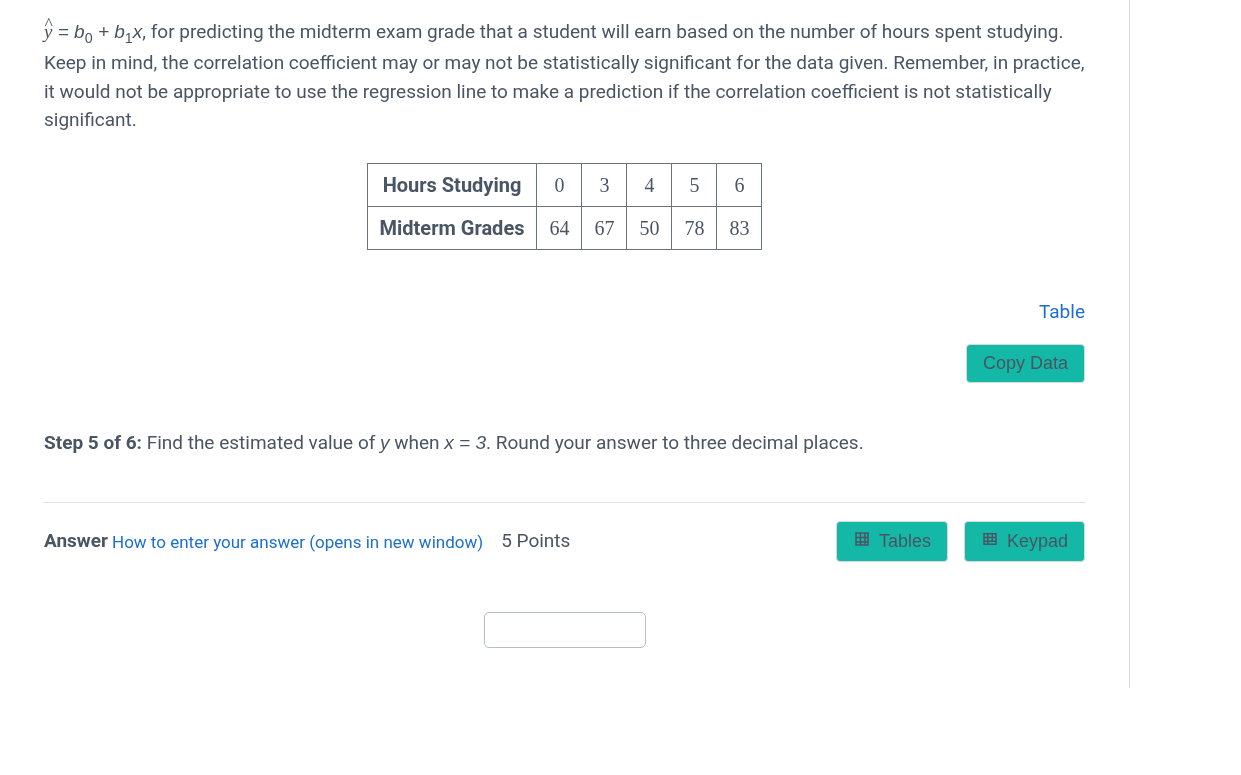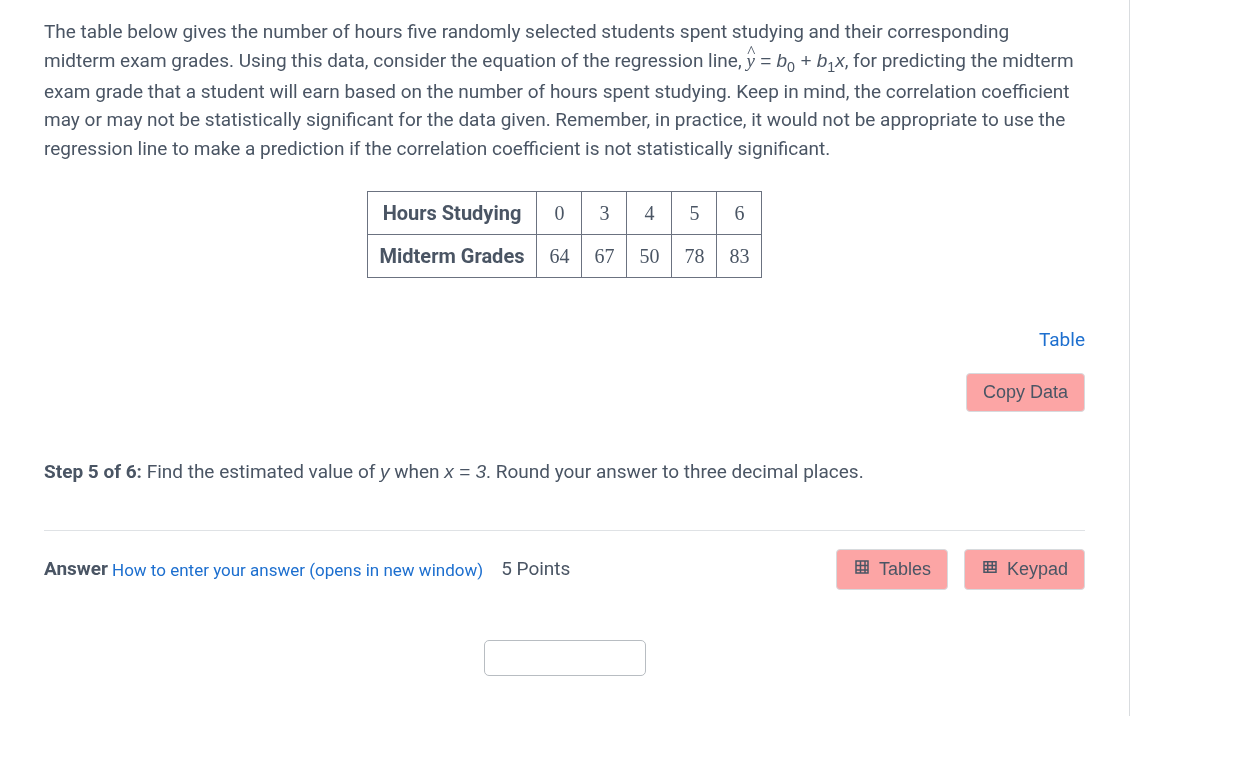--- a/index.html
+++ b/index.html
@@ -61,21 +61,21 @@
     display: flex;
     flex-direction: column;
     align-items: flex-end;
     gap: 18px;
   }
   .link-text {
     color: #1d6fcf;
     cursor: pointer;
   }
   .btn {
-    background: #fca5a5;
+    background: #14b8a6;
     border: 1px solid #d7dadd;
     border-radius: 4px;
     padding: 8px 16px;
     color: #4a5564;
     font-size: 18px;
     cursor: pointer;
   }
   .step-row {
     margin-top: 46px;
     color: #4a5564;
@@ -133,21 +133,20 @@
     font-size: 18px;
     padding: 4px 8px;
   }
 </style>
 </head>
 <body>
 
 <div class="page">
 
   <div class="problem-text">
-    <span>The table below gives the number of hours five randomly selected students spent studying and their corresponding midterm exam grades. Using this data, consider the equation of the regression line, </span>
     <span class="math-line">
       <span class="yhat"><span class="hat">^</span>y</span><span class="mathit"> = b<sub>0</sub> + b<sub>1</sub>x</span></span><span>, for predicting the midterm exam grade that a student will earn based on the number of hours spent studying. Keep in mind, the correlation coefficient may or may not be statistically significant for the data given. Remember, in practice, it would not be appropriate to use the regression line to make a prediction if the correlation coefficient is not statistically significant.</span>
   </div>
 
   <table class="data-table">
     <tbody>
         <tr>
       <td class="row-label">Hours Studying</td>
       <td>0</td>
       <td>3</td>

